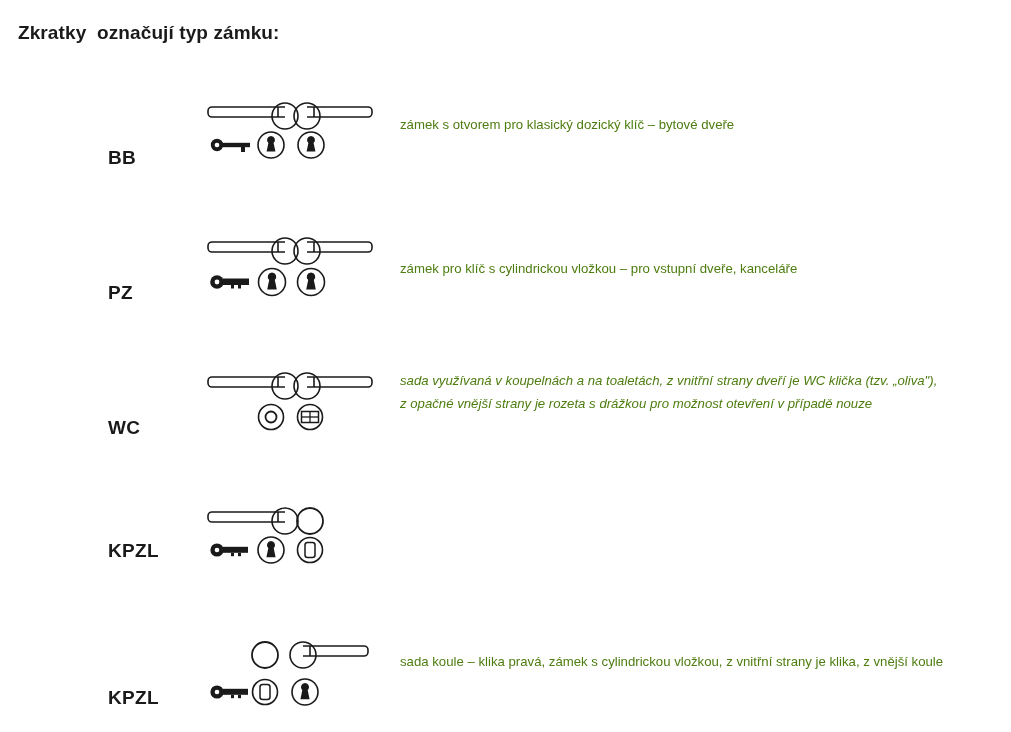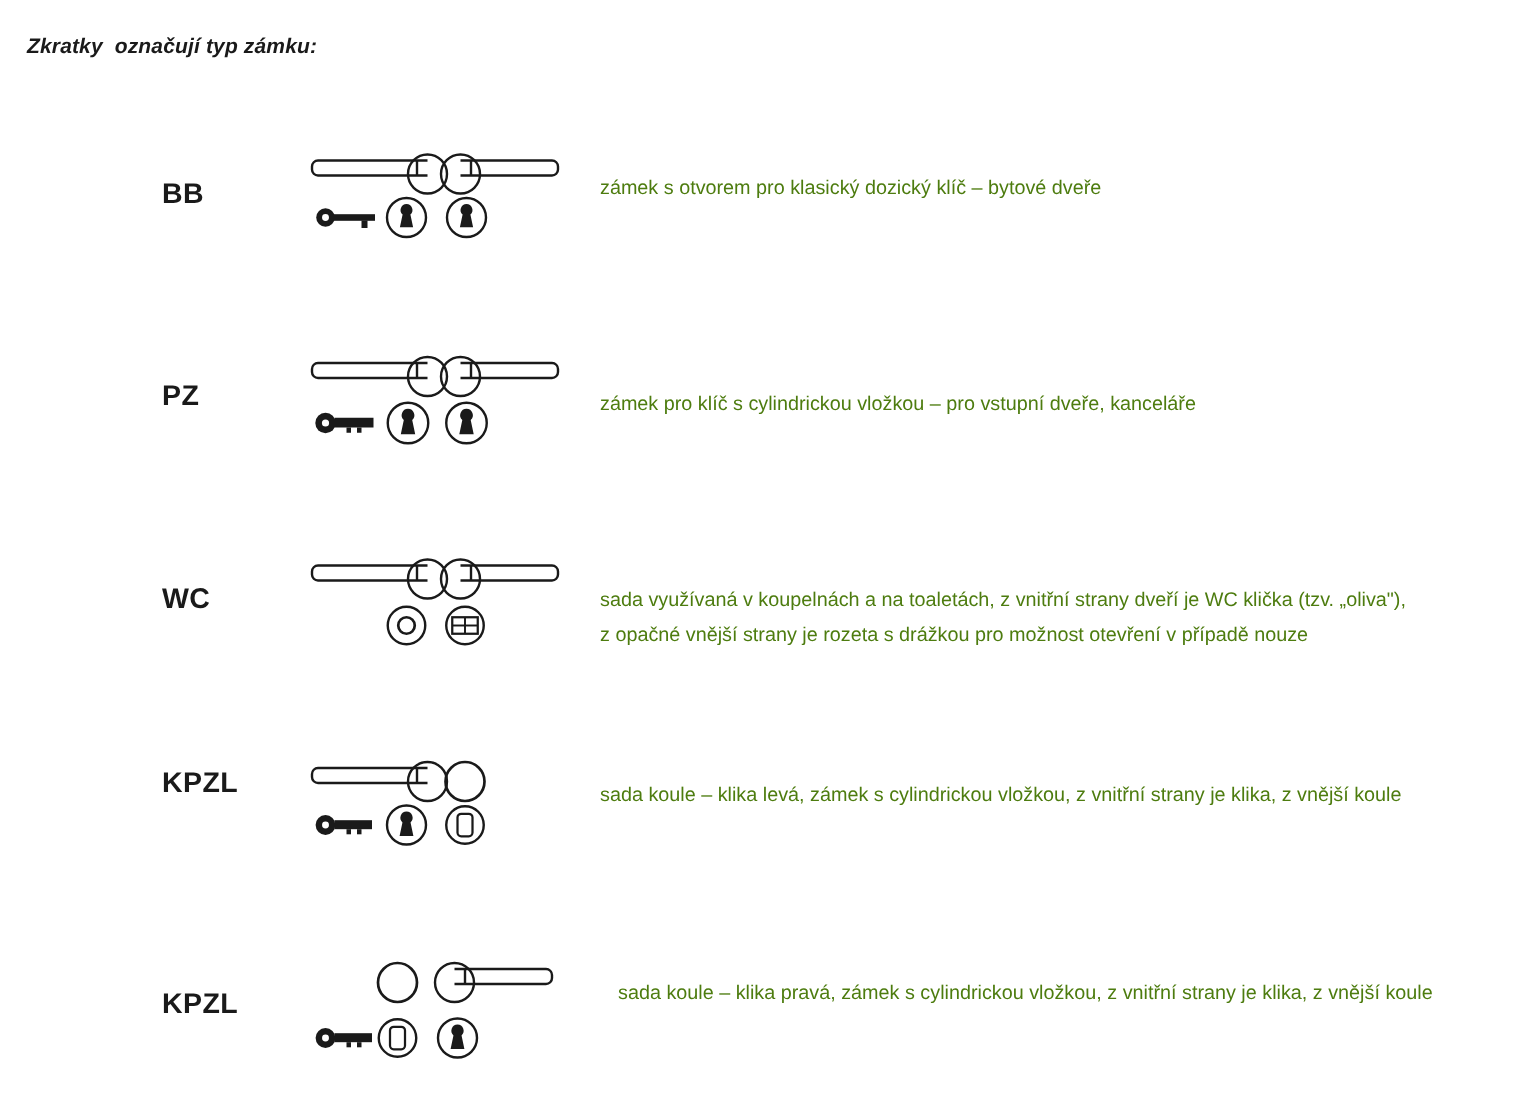--- a/index.html
+++ b/index.html
@@ -12,44 +12,44 @@
     height: 732px;
     font-family: "Liberation Sans", sans-serif;
     color: #1a1a1a;
     position: relative;
     overflow: hidden;
   }
   .page-title {
     position: absolute;
     left: 18px;
     top: 22px;
-    font-size: 14px;
+    font-size: 19px;
     font-weight: bold;
     letter-spacing: 0.1px;
     white-space: pre;
-    font-style: italic;
   }
   .rows {
     position: absolute;
     left: 0;
     top: 82px;
     width: 1011px;
   }
   .row {
     position: relative;
     height: 135px;
   }
   .row-abbr {
     position: absolute;
     left: 108px;
     width: 95px;
     font-size: 19px;
     font-weight: bold;
     letter-spacing: 0.3px;
     line-height: 1;
+    margin-top: 28px;
   }
   .row-desc {
     position: absolute;
     left: 400px;
     width: 600px;
     font-size: 13.2px;
     line-height: 1.72;
     color: #4d7c0f;
   }
   .row-art {
@@ -163,21 +163,21 @@
         </g>
 
         <g>
           <circle class="st" stroke-width="1.6" cx="110" cy="65" r="12.5"></circle>
           <rect class="st" stroke-width="1.5" x="101.5" y="59.5" width="17" height="11"></rect>
           <path class="st" stroke-width="1.3" d="M101.5 65 h17"></path>
           <path class="st" stroke-width="1.3" d="M110 59.5 v11"></path>
         </g>
       </svg>
     </div>
-    <div class="row-desc" style="top:37px; white-space:pre-line;">sada využívaná v koupelnách a na toaletách, z vnitřní strany dveří je WC klička (tzv. „oliva"),
+    <div class="row-desc" style="top:18px; white-space:pre-line;font-style:italic;">sada využívaná v koupelnách a na toaletách, z vnitřní strany dveří je WC klička (tzv. „oliva"),
 z opačné vnější strany je rozeta s drážkou pro možnost otevření v případě nouze</div>
   </div>
 
   <div class="row">
     <div class="row-abbr" style="top:26px;">KPZL</div>
     <div class="row-art">
       <svg width="185" height="135" viewBox="0 0 185 135">
         <g>
           <path class="st" stroke-width="1.6" d="M85 21 a13 13 0 1 0 0 26 a13 13 0 1 0 0 -26 Z"></path>
           <path class="st" stroke-width="1.6" d="M85 25 L12 25 a4 4 0 0 0 -4 4 v2 a4 4 0 0 0 4 4 L85 35"></path>
@@ -198,21 +198,20 @@
           <circle class="st" stroke-width="1.6" cx="71" cy="63" r="13"></circle>
           <path d="M71 54 a4.2 4.2 0 0 1 2.7 7.3 l1.9 9 h-9.2 l1.9 -9 a4.2 4.2 0 0 1 2.7 -7.3 Z" fill="#1a1a1a"></path>
         </g>
 
         <g>
           <circle class="st" stroke-width="1.6" cx="110" cy="63" r="12.5"></circle>
           <rect class="st" stroke-width="1.5" x="105" y="55.5" width="10" height="15" rx="2.5"></rect>
         </g>
       </svg>
     </div>
-    <div class="row-desc" style="top:32px;">sada koule – klika levá, zámek s cylindrickou vložkou, z vnitřní strany je klika, z vnější koule</div>
   </div>
 
   <div class="row">
     <div class="row-abbr" style="top:38px;">KPZL</div>
     <div class="row-art">
       <svg width="185" height="135" viewBox="0 0 185 135">
 
         <g>
           <circle class="st" stroke-width="1.8" cx="65" cy="33" r="13"></circle>
         </g>
@@ -232,16 +231,16 @@
         <g>
           <circle class="st" stroke-width="1.6" cx="65" cy="70" r="12.5"></circle>
           <rect class="st" stroke-width="1.5" x="60" y="62.5" width="10" height="15" rx="2.5"></rect>
         </g>
         <g>
           <circle class="st" stroke-width="1.6" cx="105" cy="70" r="13"></circle>
           <path d="M105 61 a4.2 4.2 0 0 1 2.7 7.3 l1.9 9 h-9.2 l1.9 -9 a4.2 4.2 0 0 1 2.7 -7.3 Z" fill="#1a1a1a"></path>
         </g>
       </svg>
     </div>
-    <div class="row-desc" style="top:29px;margin-left:12px;">sada koule – klika pravá, zámek s cylindrickou vložkou, z vnitřní strany je klika, z vnější koule</div>
+    <div class="row-desc" style="top:29px;">sada koule – klika pravá, zámek s cylindrickou vložkou, z vnitřní strany je klika, z vnější koule</div>
   </div>
 
 </div>
 
 </body></html>

